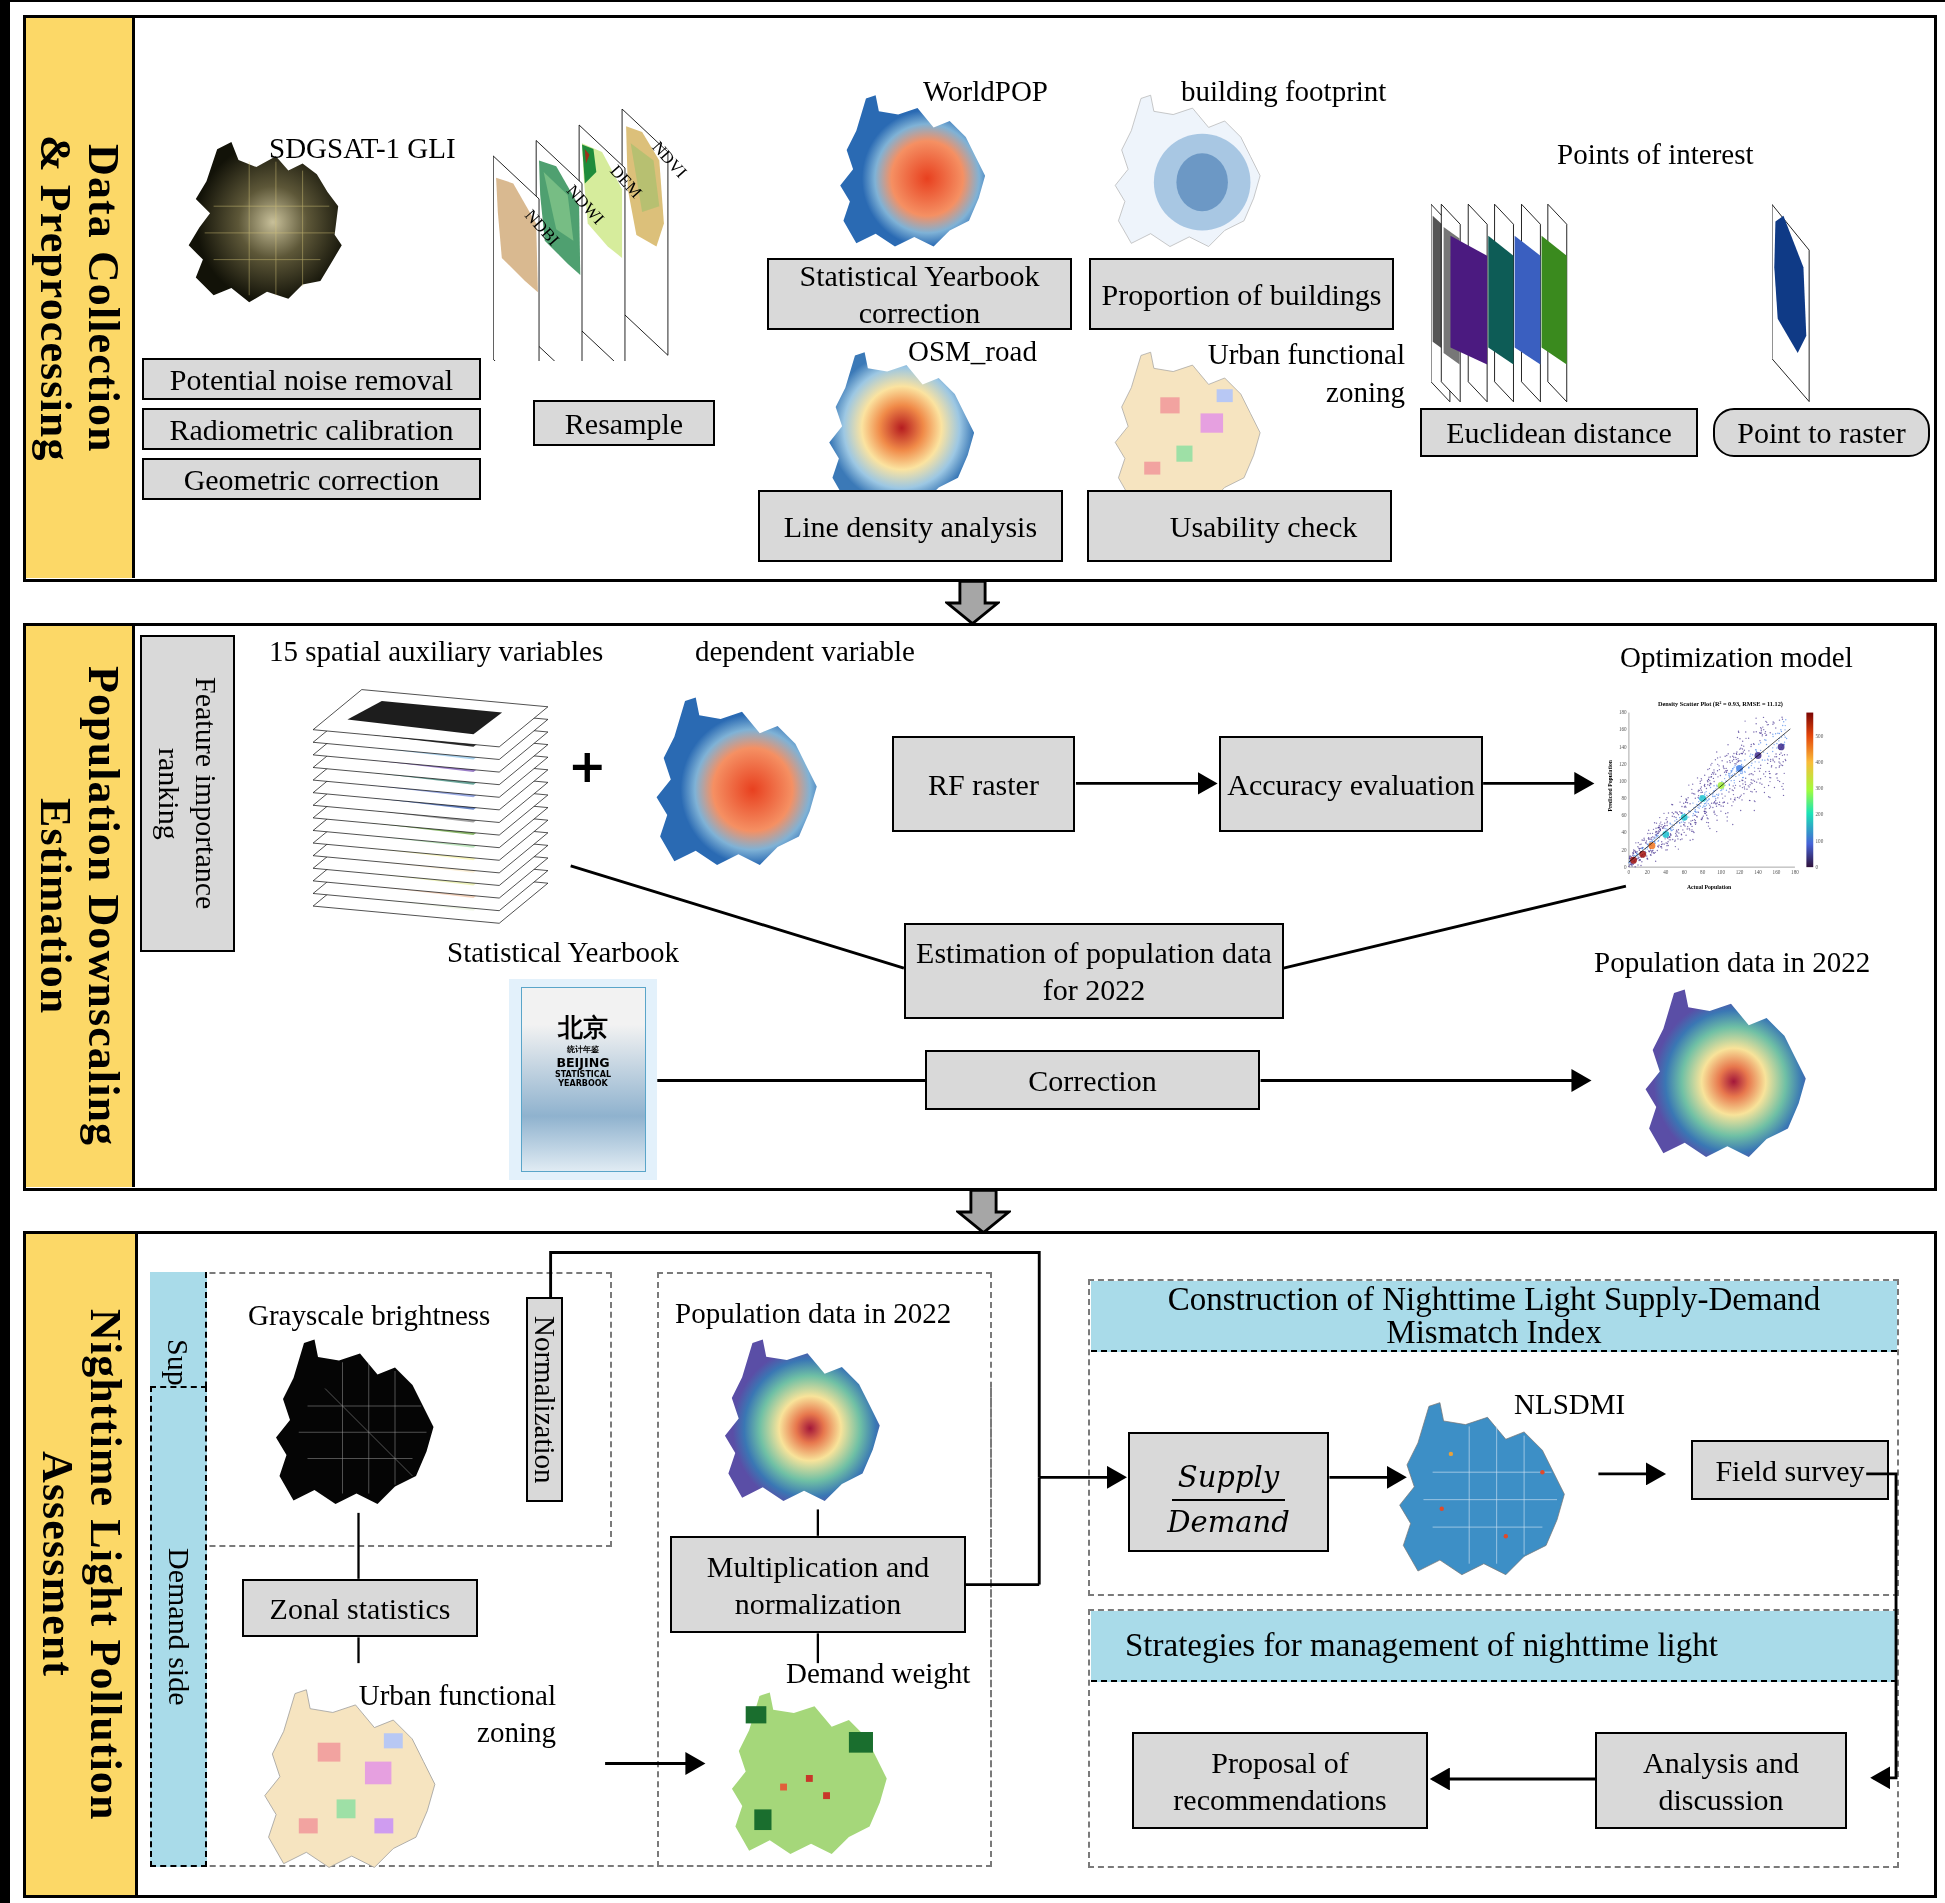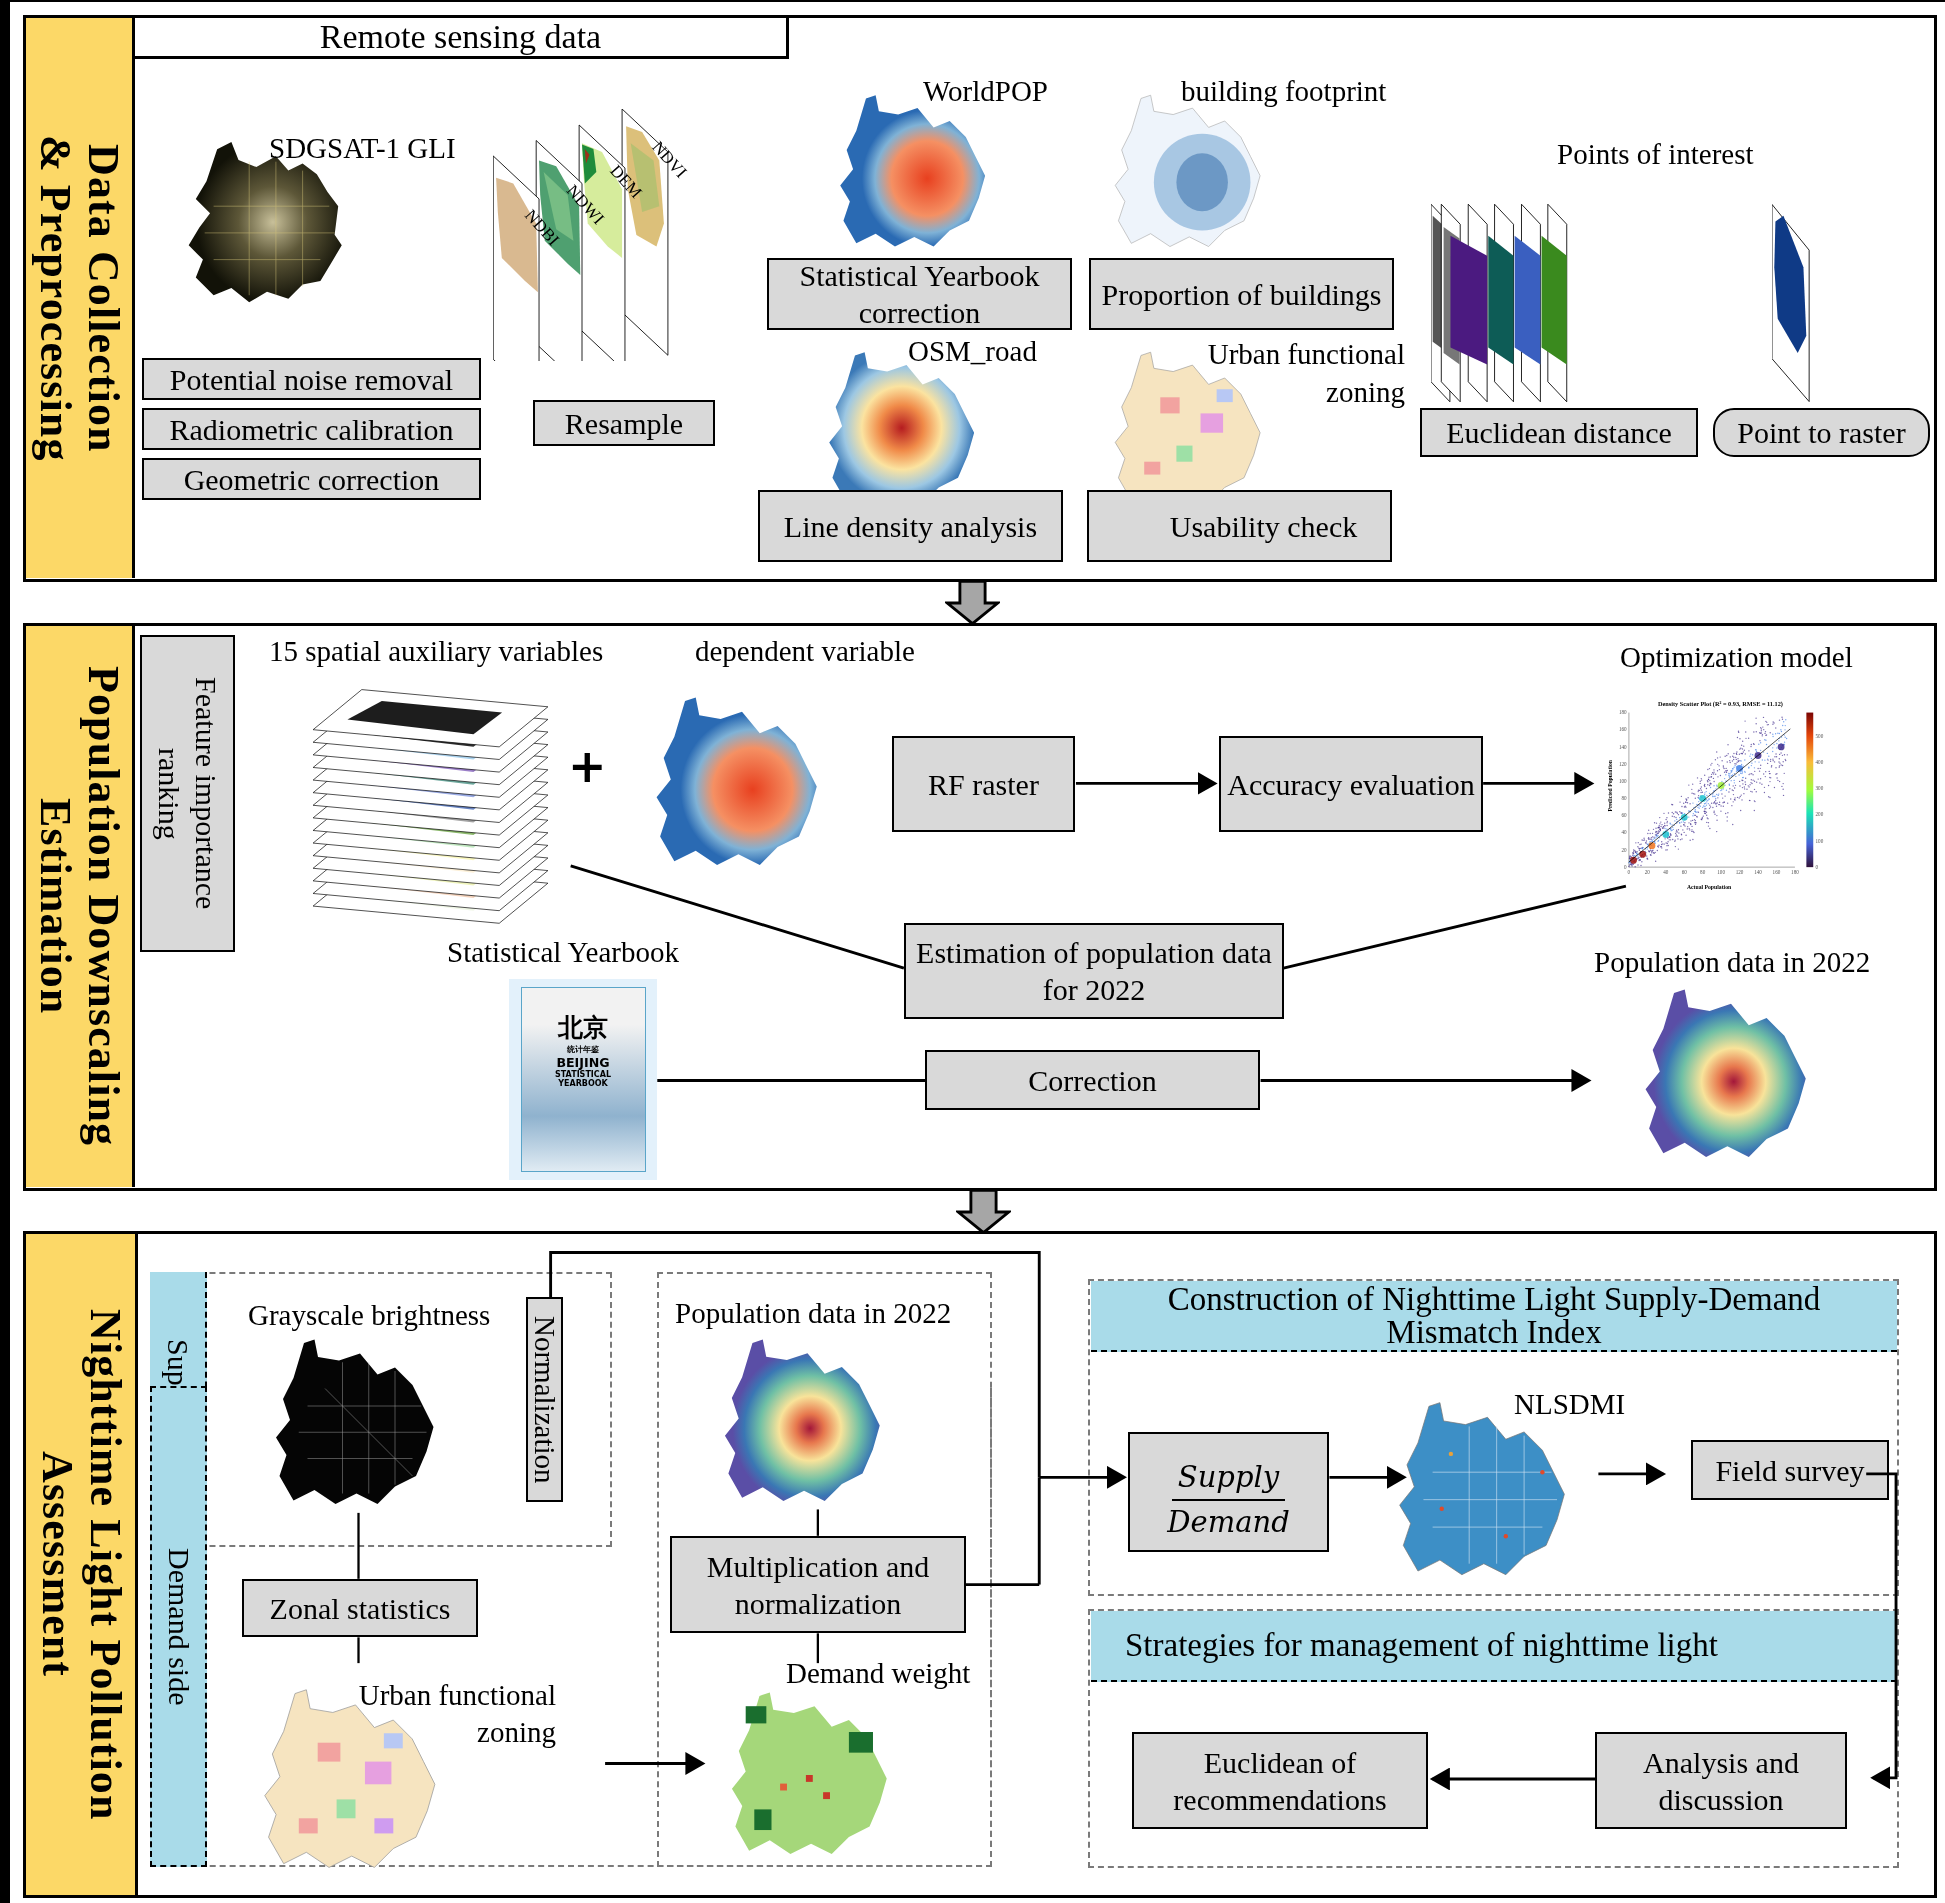--- a/index.html
+++ b/index.html
@@ -23,21 +23,20 @@
 </head>
 <body>
 
 <div class="frame"></div>
 
 <div class="sec" style="left:23px;top:15px;width:1914px;height:567px;">
   <div class="side" style="left:0;top:0;width:109px;height:560px;">
     <div class="lbl">Data Collection
 &amp; Preprocessing</div>
   </div>
-  <div class="hdr" style="left:109px;top:0;width:654px;height:41px;border-right:3.4px solid #000;">Remote sensing data</div>
 </div>
 
 <svg class="map" style="left:178px;top:135px;" width="178" height="178" viewBox="0 0 100 100">
   <defs>
       <radialGradient id="ntl" cx="0.55" cy="0.5" r="0.5">
         <stop offset="0" stop-color="#c8c09a"></stop>
         <stop offset="0.45" stop-color="#5d5738"></stop>
         <stop offset="1" stop-color="#121208"></stop>
       </radialGradient>
     </defs>
@@ -1299,21 +1298,21 @@
 </svg>
 <div class="txt" style="left:1514px;top:1388px;">NLSDMI</div>
 
 <div class="box" style="left:1667px;top:1440px;width:198px;height:60px;margin-left:24px;">Field survey</div>
 
 <div class="dash" style="left:1088px;top:1609px;width:811px;height:259px;"></div>
 <div class="blue" style="left:1091px;top:1611px;width:806px;height:71px;border-bottom:2.9px dashed #000;justify-content:flex-start;padding-left:34px;">
   <div style="font-size:33px;">Strategies for management of nighttime light</div>
 </div>
 <div class="box" style="left:1595px;top:1732px;width:252px;height:97px;">Analysis and discussion</div>
-<div class="box" style="left:1132px;top:1732px;width:296px;height:97px;">Euclidean of recommendations</div>
+<div class="box" style="left:1132px;top:1732px;width:296px;height:97px;">Proposal of recommendations</div>
 
 <svg class="ov" width="1946" height="1904" viewBox="0 0 3393 3320">
 
   <polyline points="960,2262 960,2184 1812,2184 1812,2576" fill="none" stroke="#000" stroke-width="5"></polyline>
 
   <line x1="1684" y1="2763" x2="1812" y2="2763" stroke="#000" stroke-width="5"></line>
   <line x1="1812" y1="2576" x2="1812" y2="2763" stroke="#000" stroke-width="5"></line>
   <line x1="1812" y1="2576" x2="1960" y2="2576" stroke="#000" stroke-width="5" marker-end="url(#ah)"></line>
 
   <line x1="2318" y1="2576" x2="2448" y2="2576" stroke="#000" stroke-width="5" marker-end="url(#ah)"></line>

